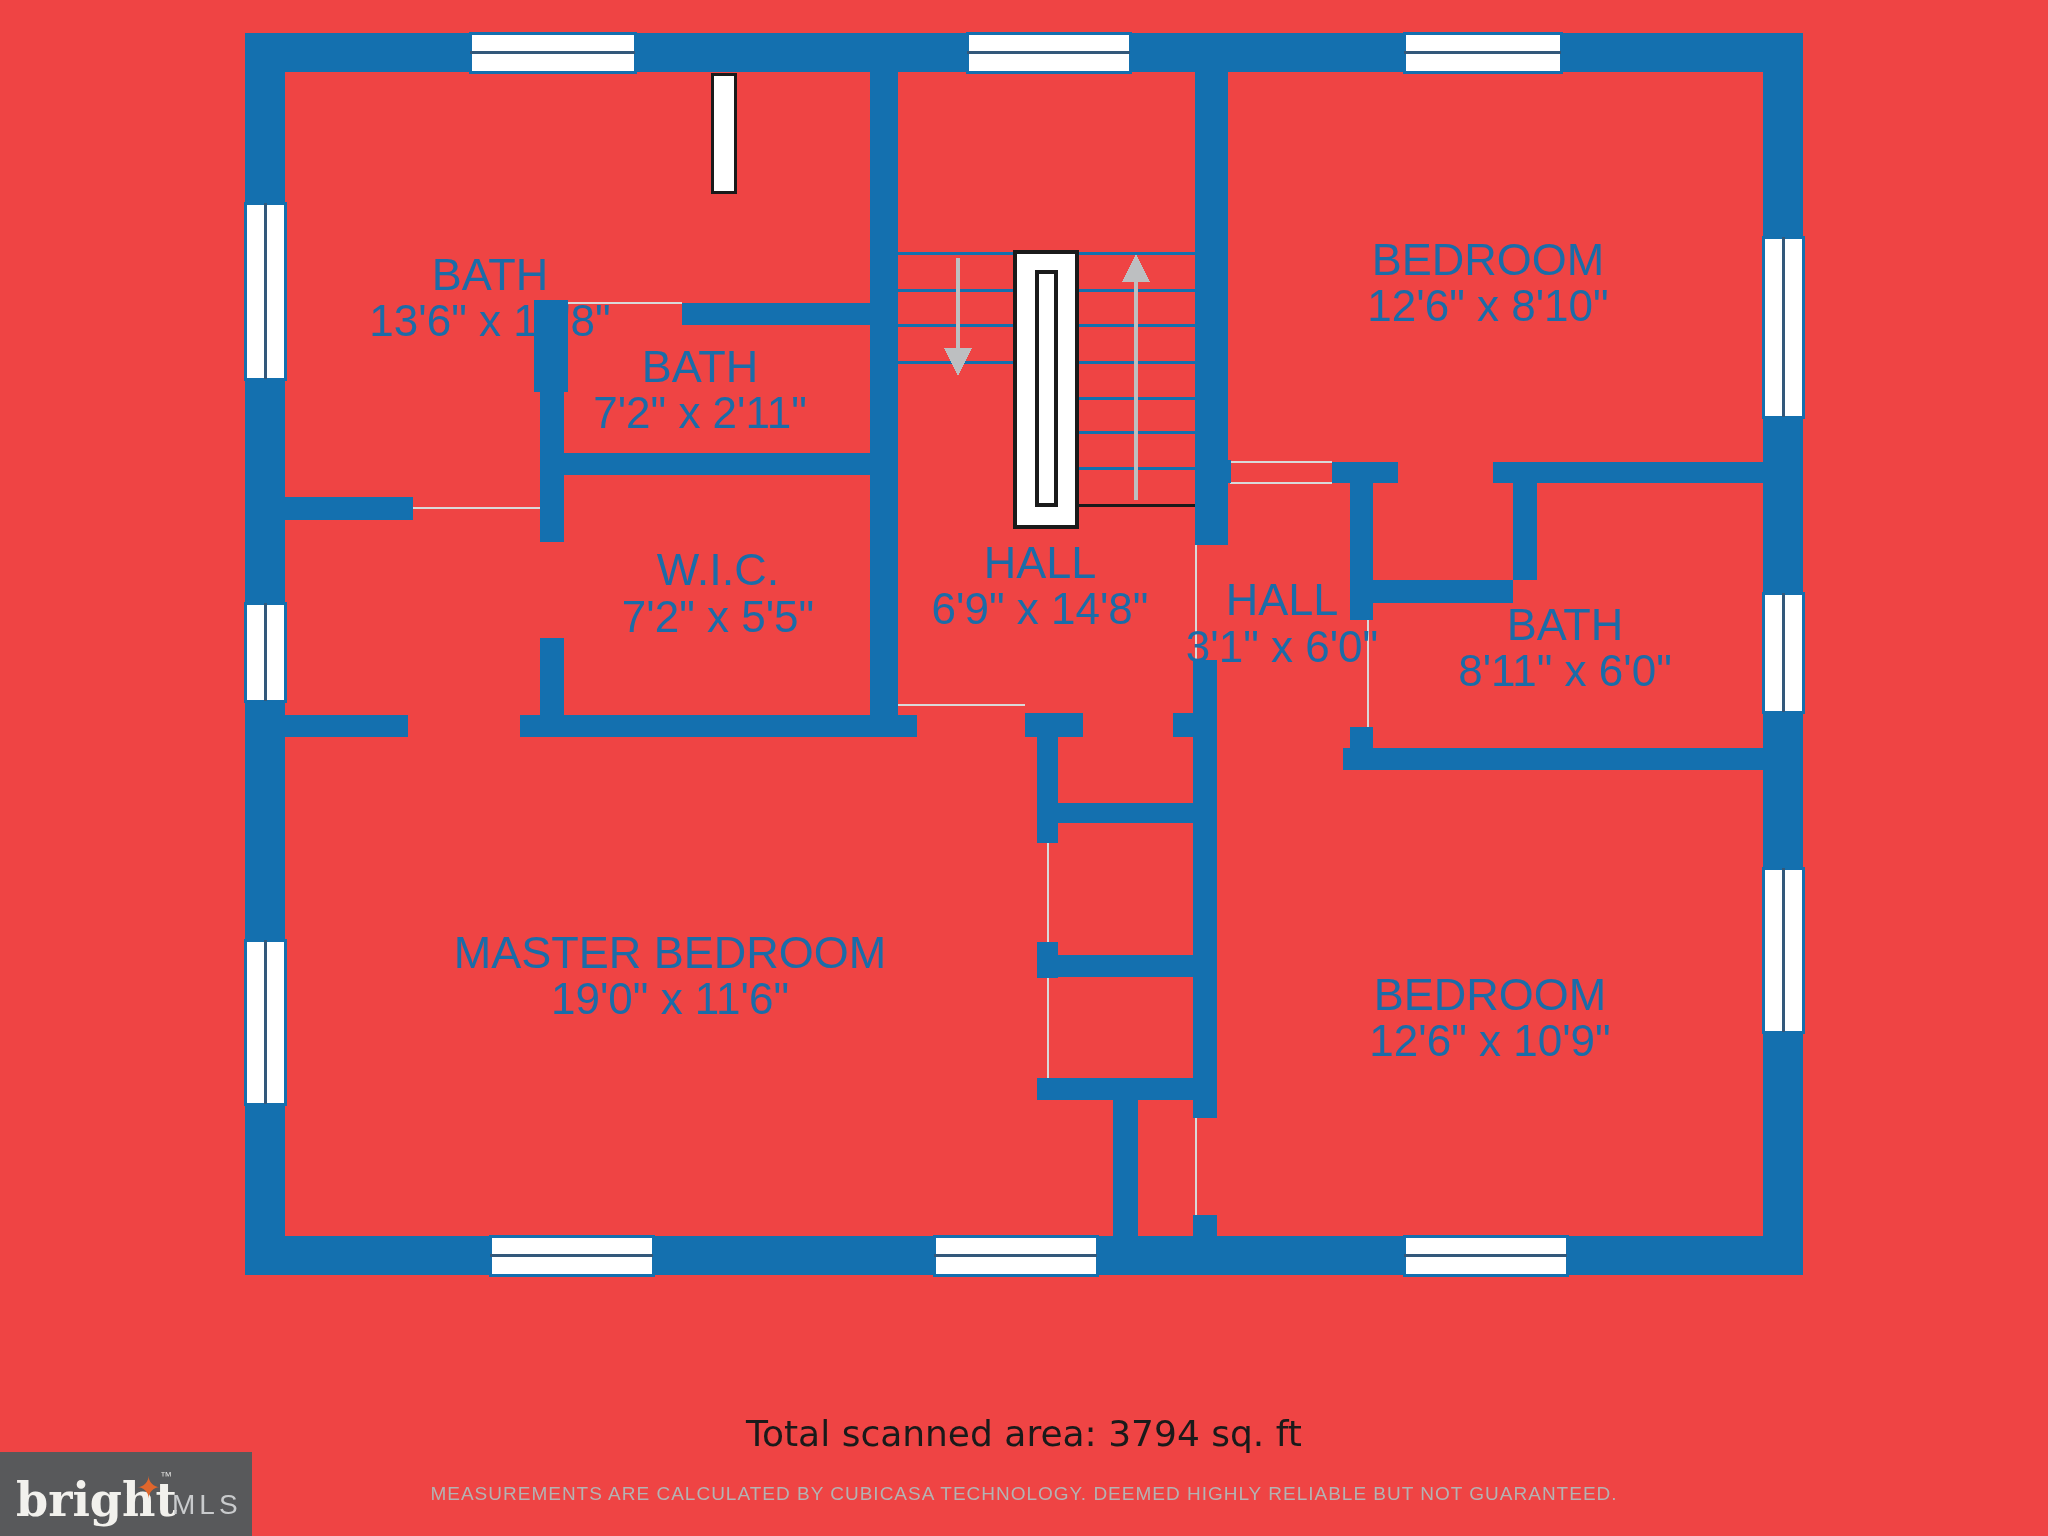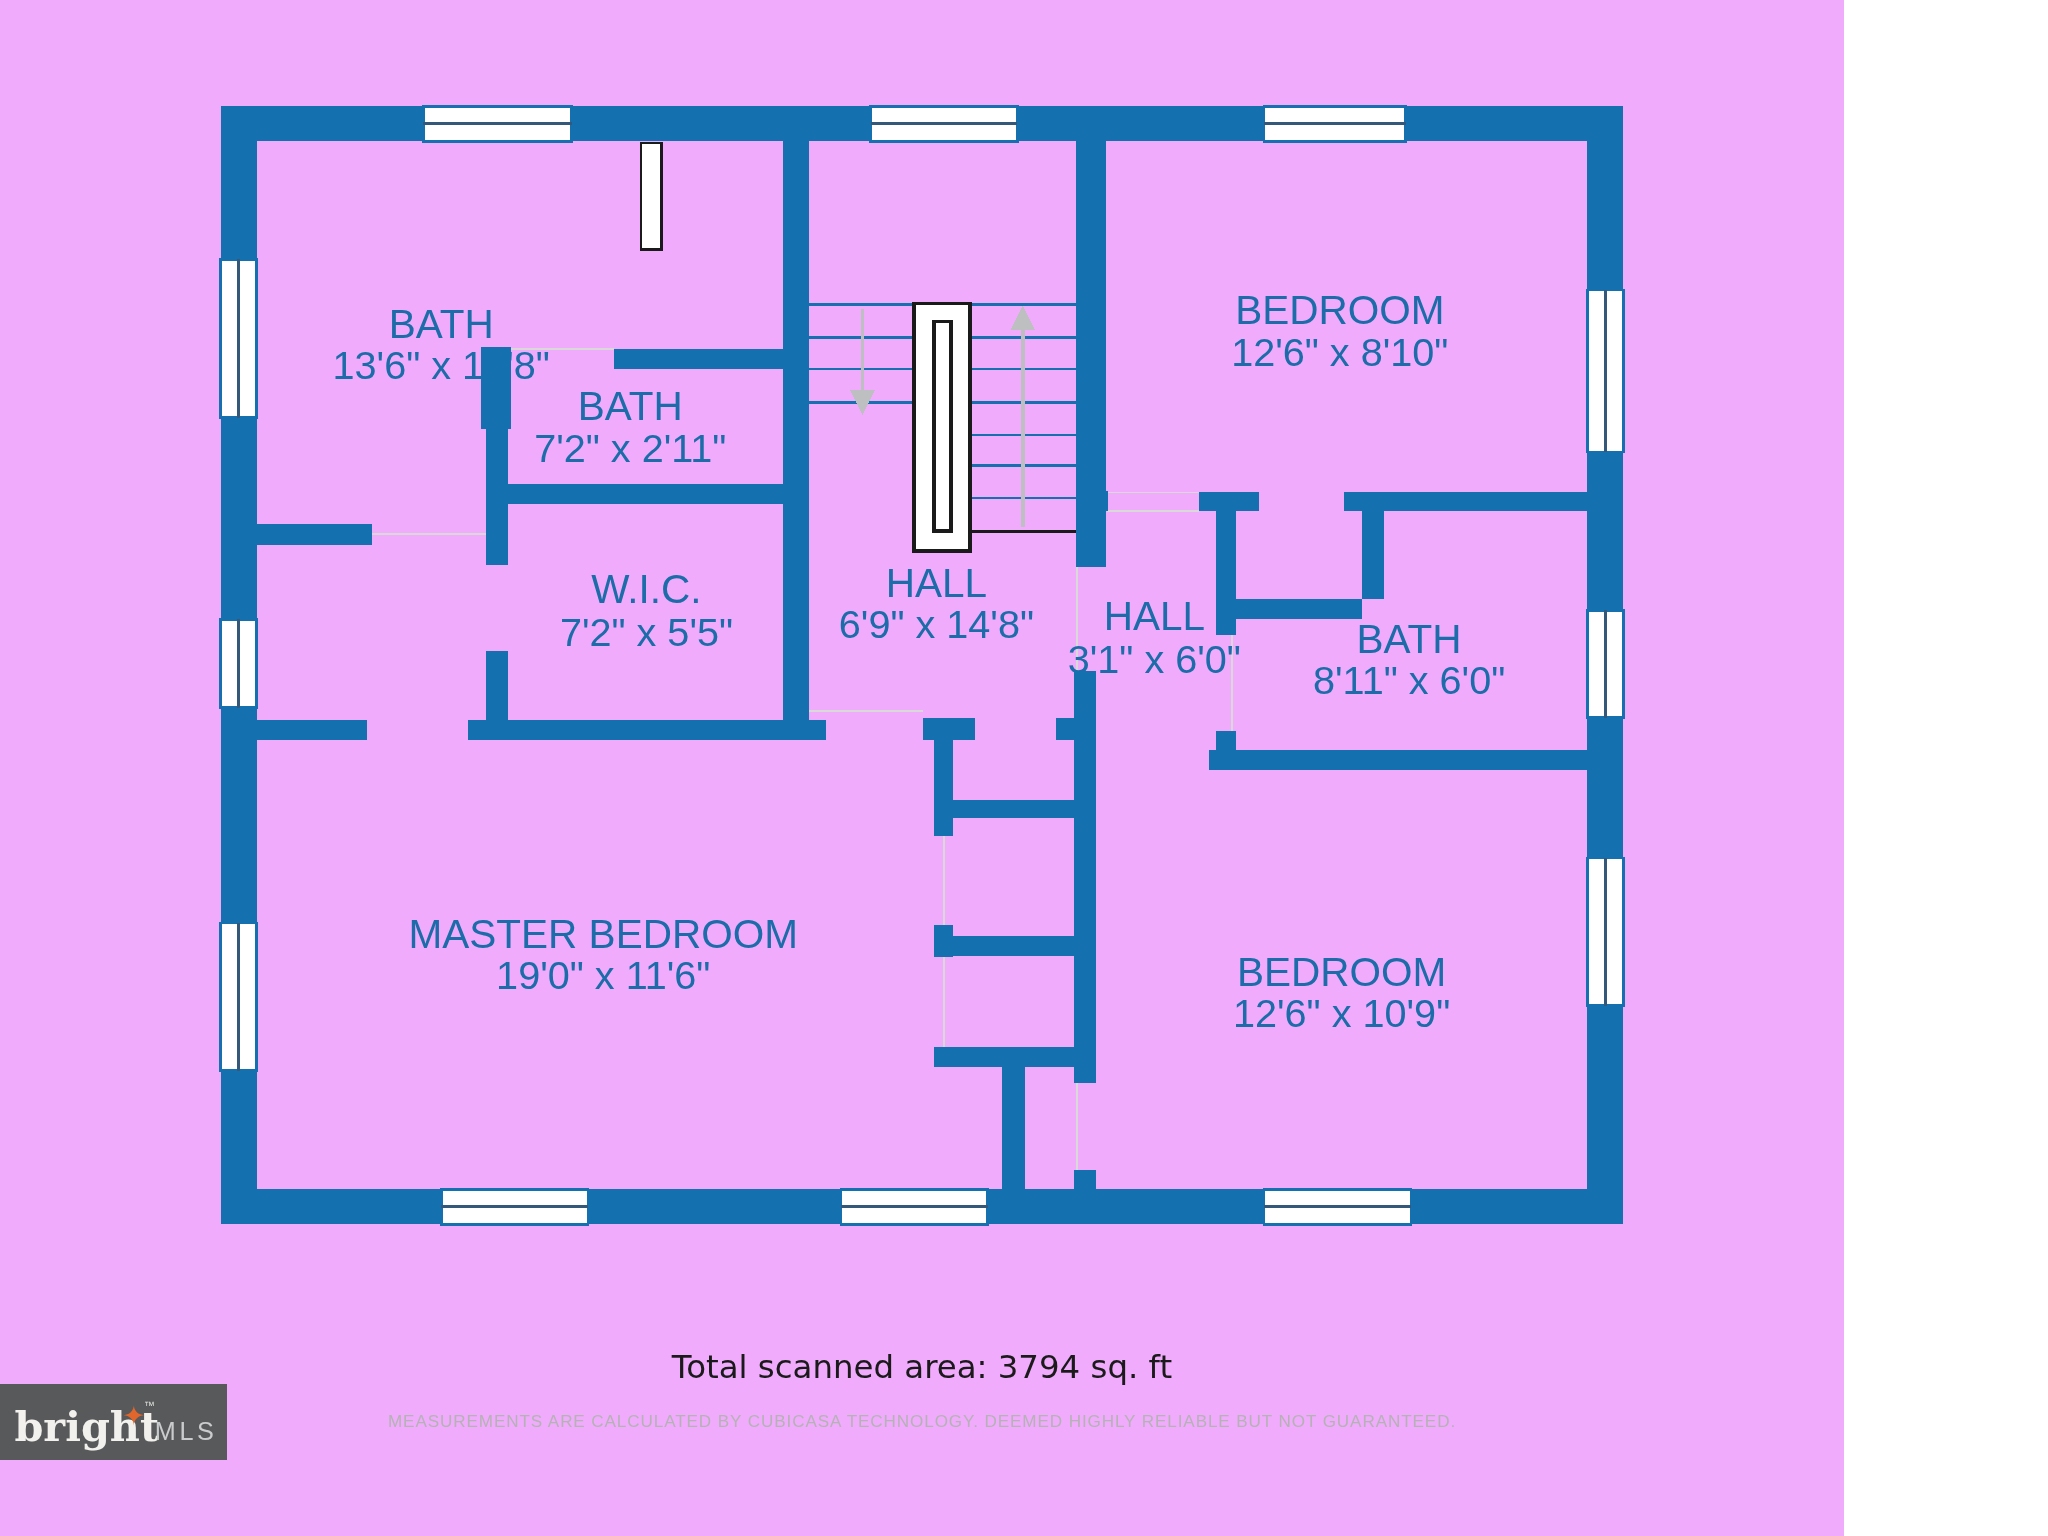--- a/index.html
+++ b/index.html
@@ -2,21 +2,21 @@
 <html style="--wall: #1470AF; --label: #1B6CA8; --window-line: #33587A; --arrow: #BDBFC1; --railing: #1A1A1A; --opening-line: #D9D9D9; --footer-text: #1A1A1A; --disclaimer: #B3B3B3; --logo-bg: #58595B; --logo-star: #E0662C; --logo-brand: #F2F1ED; --logo-mls: #C9CBCD;"><head>
 <meta charset="utf-8">
 <style>
   :root{
     --wall:#1470AF; --label:#1B6CA8; --window-line:#33587A; --arrow:#BDBFC1;
     --railing:#1A1A1A; --opening-line:#D9D9D9; --footer-text:#1A1A1A;
     --disclaimer:#B3B3B3; --logo-bg:#58595B; --logo-star:#E0662C;
     --logo-brand:#F2F1ED; --logo-mls:#C9CBCD;
   }
   html,body{margin:0;padding:0;background:#fff;}
-  #page{position:relative;width:1844px;height:1536px;background:#f0abfc;overflow:hidden;}
+  #page{position:relative;width:2048px;height:1536px;background:#ef4444;overflow:hidden;}
   svg{position:absolute;left:0;top:0;width:100%;height:100%;}
   text{font-family:"Liberation Sans",sans-serif;}
   .wall{fill:var(--wall);}
   .win-frame{fill:#fff;stroke:var(--wall);stroke-width:3;}
   .win-mid{stroke:var(--window-line);stroke-width:3;}
   .tread{stroke:var(--wall);stroke-width:3;}
   .rail{fill:#fff;stroke:var(--railing);stroke-width:4;}
   .rail-line{stroke:var(--railing);stroke-width:3;}
   .arrow-line{stroke:var(--arrow);stroke-width:4;fill:none;}
   .arrow-head{fill:var(--arrow);}

